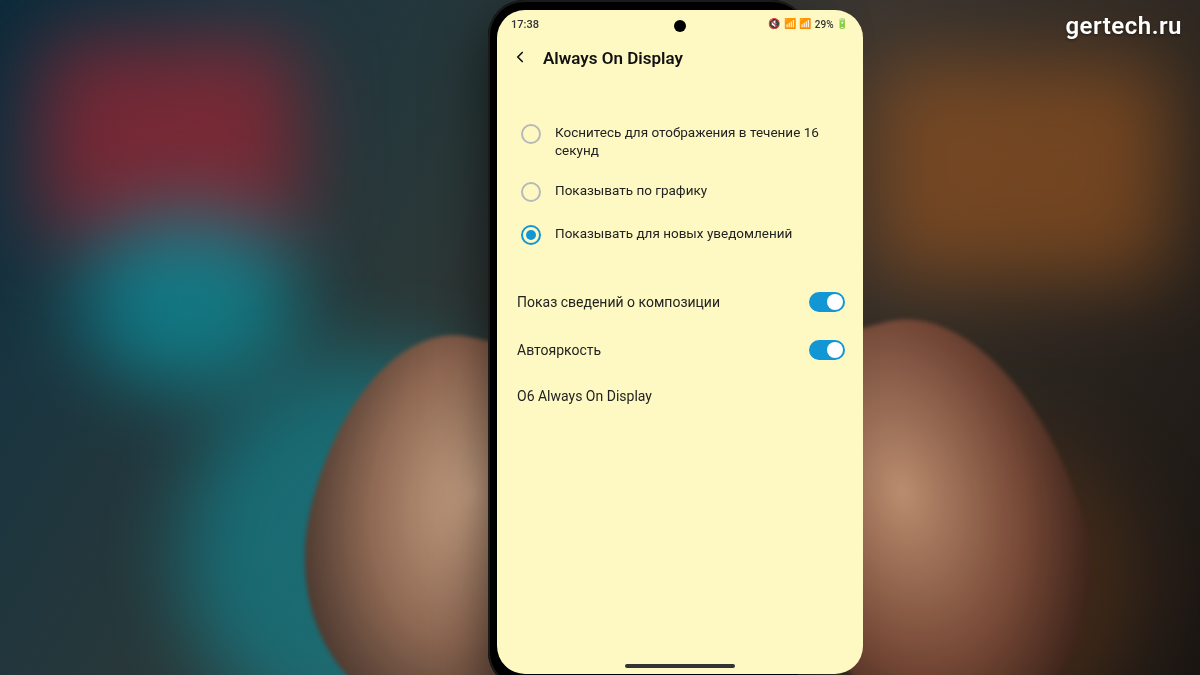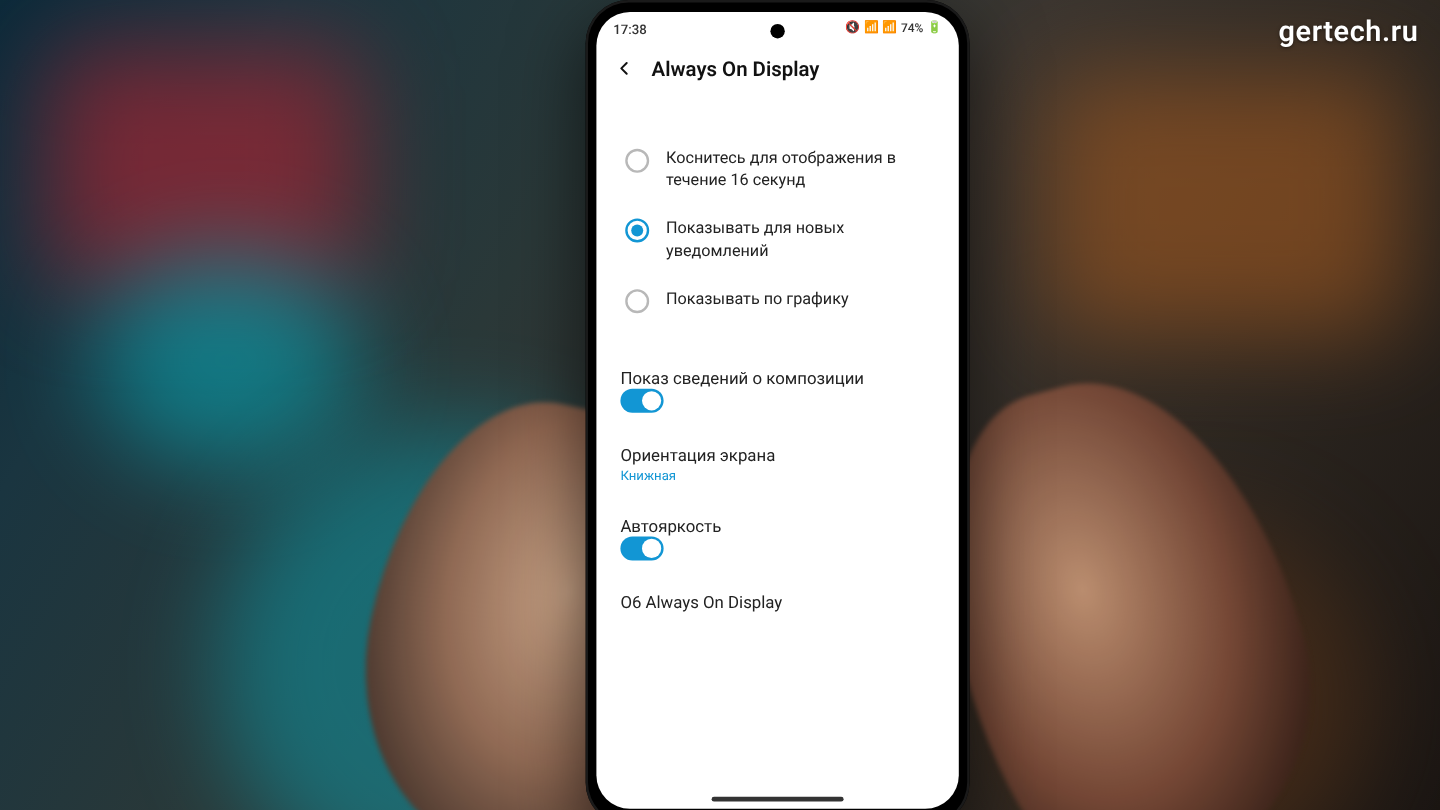--- a/index.html
+++ b/index.html
@@ -36,23 +36,23 @@
     left: 488px;
     top: 0;
     width: 320px;
     height: 688px;
     background: #000;
     border-radius: 36px;
     padding: 10px 9px 14px 9px;
     box-shadow: 0 20px 60px rgba(0,0,0,0.6), inset 0 0 0 2px #1a1a1a;
   }
   .screen {
-    width: 302px;
+    width: 366px;
     height: 664px;
-    background: #ffffff;
+    background: #fef9c3;
     border-radius: 28px;
     overflow: hidden;
     position: relative;
   }
   .camera-hole {
     position: absolute;
     top: 10px;
     left: 50%;
     transform: translateX(-50%);
     width: 12px;
@@ -142,24 +142,23 @@
   .section-gap { height: 22px; }
 
   .plain-row {
     padding: 14px 18px 14px 20px;
   }
   .plain-label { font-size: 14px; color: #222; }
   .plain-sublabel { font-size: 11px; color: #1296d4; margin-top: 2px; }
 
   .toggle-row {
     display: flex;
-    align-items: flex-start;
+    align-items: center;
     justify-content: space-between;
     padding: 14px 18px 14px 20px;
-    flex-direction: column;
   }
   .toggle-row .plain-label { padding-right: 10px; }
 
   .gesture-bar {
     position: absolute;
     bottom: 6px;
     left: 50%;
     transform: translateX(-50%);
     width: 110px;
     height: 4px;
@@ -212,21 +211,21 @@
 <div class="phone">
   <div class="screen">
     <div class="camera-hole"></div>
 
     <div class="status-bar">
       <span>17:38</span>
       <div class="status-right">
         <span class="ico">🔇</span>
         <span class="ico">📶</span>
         <span class="ico">📶</span>
-        <span>74%</span>
+        <span>29%</span>
         <span class="ico">🔋</span>
       </div>
     </div>
 
     <div class="header">
       <span class="back-icon">
         <svg viewBox="0 0 24 24" fill="none" stroke="#111" stroke-width="2.2" stroke-linecap="round" stroke-linejoin="round">
             <polyline points="15 18 9 12 15 6"></polyline>
           </svg>
       </span>
@@ -238,41 +237,37 @@
 
       <div class="radio-group-spacer"></div>
 
       <div class="radio-row">
         <span class="radio"></span>
         <span class="radio-label">Коснитесь для отображения в течение 16 секунд</span>
       </div>
 
 
       <div class="radio-row">
+        <span class="radio"></span>
+        <span class="radio-label">Показывать по графику</span>
+      </div>
+
+      <div class="radio-row">
         <span class="radio checked"></span>
         <span class="radio-label">Показывать для новых уведомлений</span>
-      </div>
-
-      <div class="radio-row">
-        <span class="radio"></span>
-        <span class="radio-label">Показывать по графику</span>
       </div>
 
       <div class="section-gap"></div>
 
 
       <div class="toggle-row">
         <span class="plain-label">Показ сведений о композиции</span>
         <span class="toggle toggle-on"></span>
       </div>
 
-      <div class="plain-row">
-        <div class="plain-label">Ориентация экрана</div>
-        <div class="plain-sublabel">Книжная</div>
-      </div>
 
       <div class="toggle-row">
         <span class="plain-label">Автояркость</span>
         <span class="toggle toggle-on"></span>
       </div>
 
       <div class="plain-row">
         <div class="plain-label">О6 Always On Display</div>
       </div>
 

